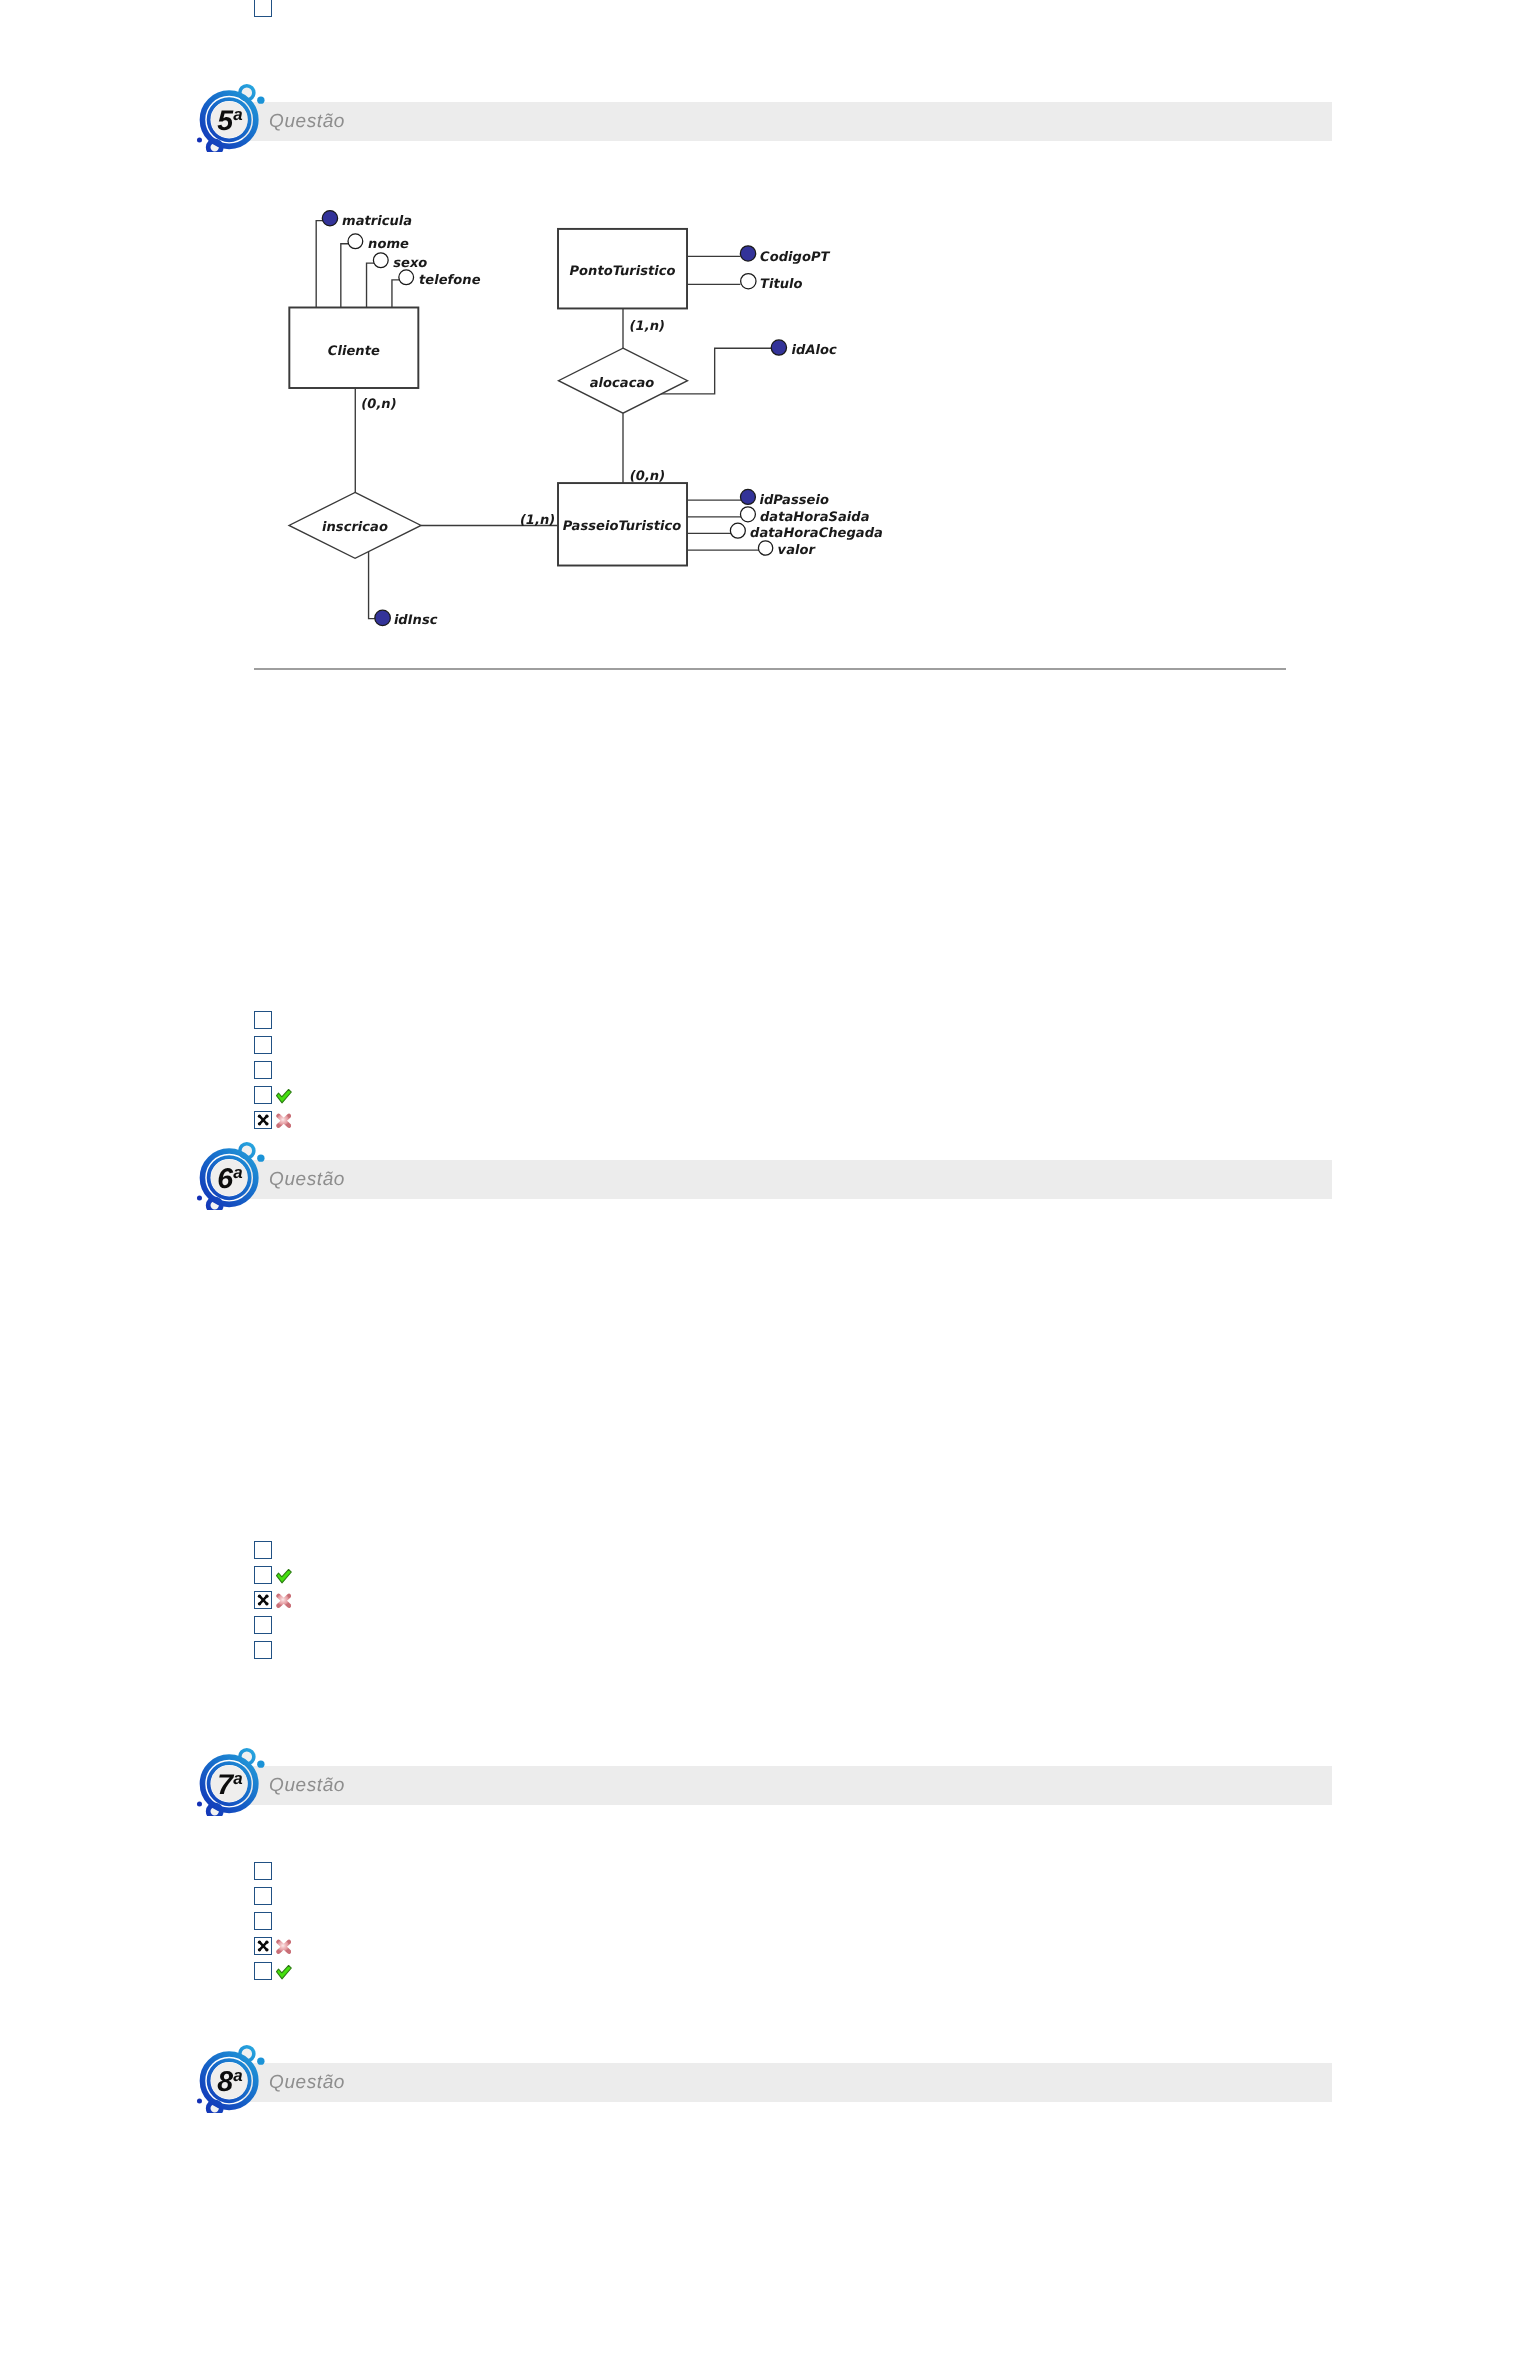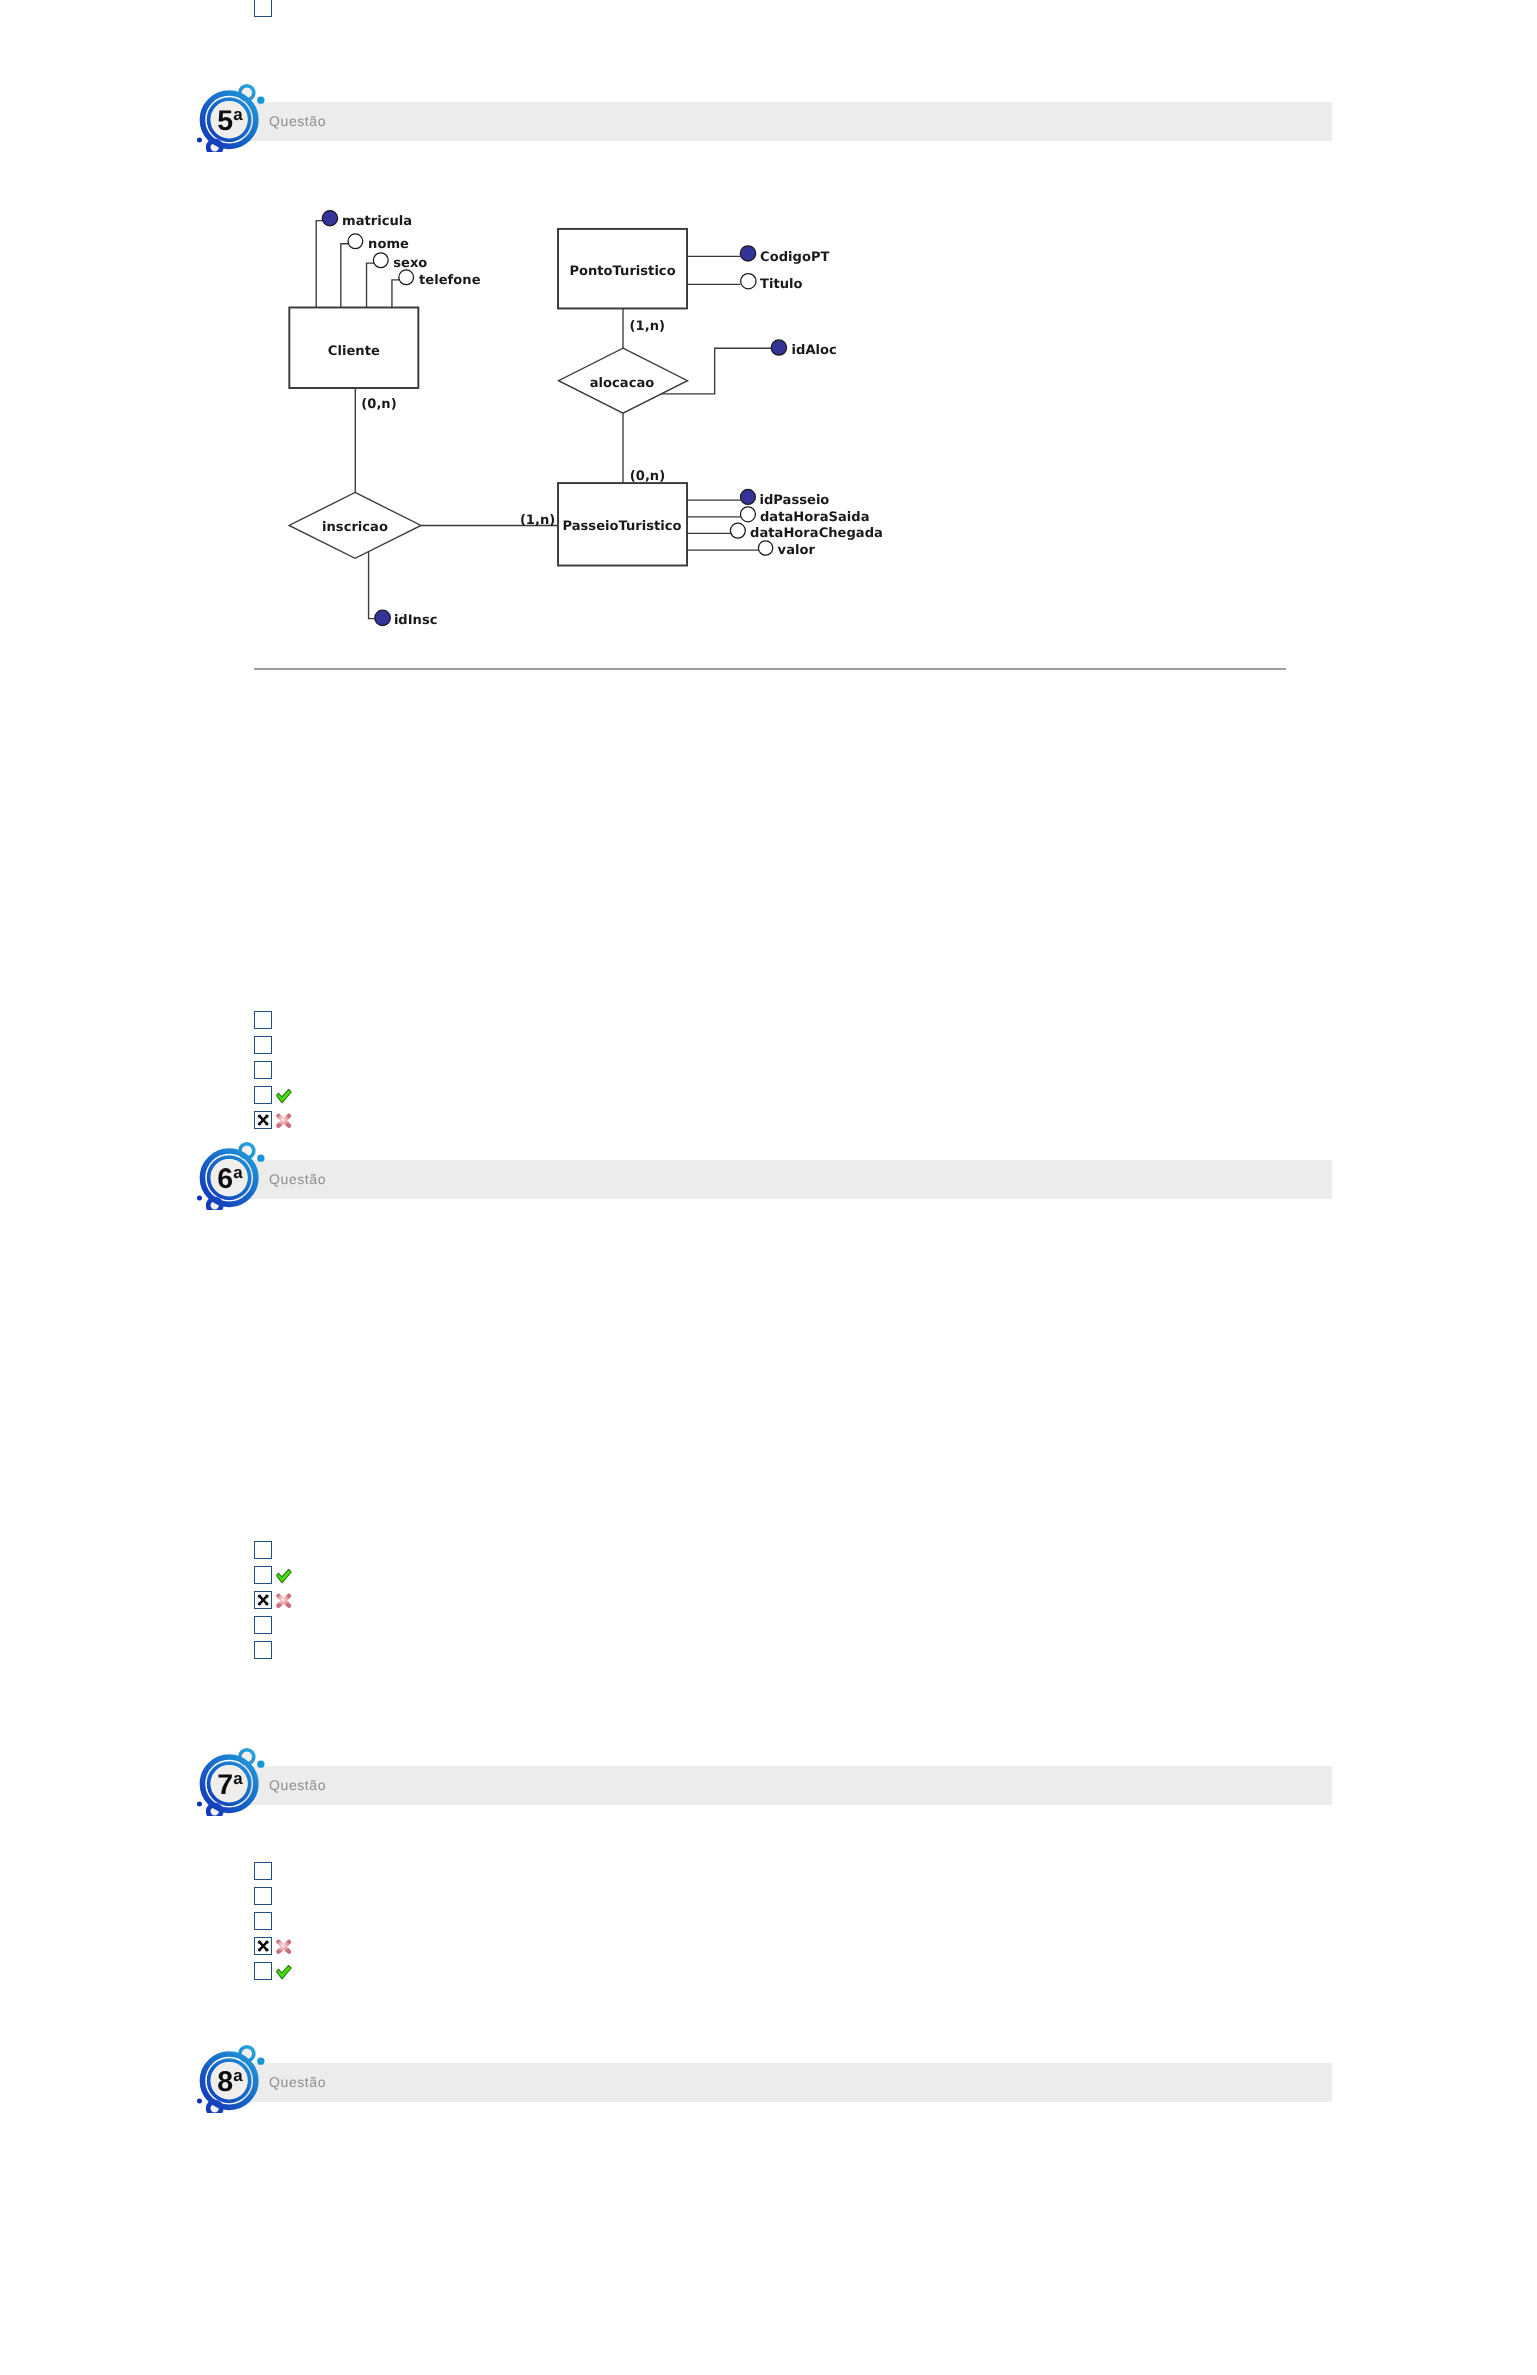--- a/index.html
+++ b/index.html
@@ -1,23 +1,23 @@
 <!DOCTYPE html>
 <html><head>
 <meta charset="utf-8">
 <title>Questao</title>
 <style>
   html,body{margin:0;padding:0;background:#fff;-webkit-font-smoothing:antialiased;text-rendering:geometricPrecision;}
   body{width:1537px;height:2375px;font-family:"Liberation Sans",sans-serif;overflow:hidden;position:relative;}
-  .page{position:absolute;left:0;top:0;width:1537px;height:1805px;background:#ffffff;}
+  .page{position:absolute;left:0;top:0;width:1537px;height:1805px;background:#ffffff;font-style:italic;}
 
   
   .qhead{position:absolute;left:243px;width:1089px;height:39px;background:#ececec;}
   .qlabel{position:absolute;left:26px;top:0;height:39px;line-height:39px;
-    font-family:"Liberation Sans",sans-serif;font-size:14px;color:#8e8e8e;font-weight:300;
+    font-family:"Liberation Sans",sans-serif;font-size:19px;color:#8e8e8e;font-weight:300;
     letter-spacing:0.6px;white-space:nowrap;}
   .badge{position:absolute;left:-49px;top:-21.3px;width:87px;height:71px;overflow:hidden;}
 
   
   .opt{position:absolute;left:254px;width:58px;height:18.4px;}
   .cbox{position:absolute;left:0;top:0;width:18.4px;height:18.4px;box-sizing:border-box;
         border:1.9px solid #215184;background:#ffffff;}
   .xmark{position:absolute;left:0;top:0;width:18.4px;height:18.4px;}
   .mark{position:absolute;left:22px;top:3.3px;width:16.5px;height:14.6px;}
   .mark.cross{top:2.2px;left:21.5px;width:15.5px;height:15.5px;}

